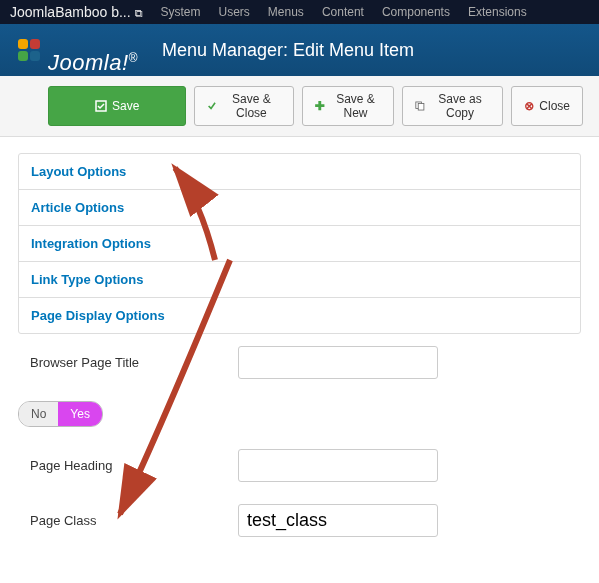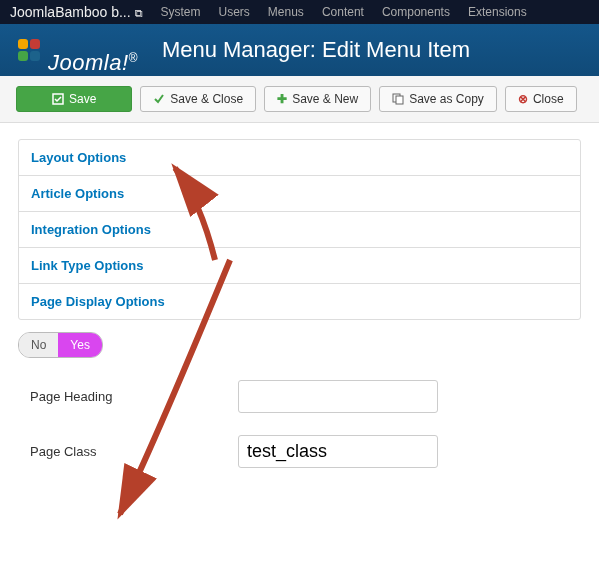--- a/index.html
+++ b/index.html
@@ -5,26 +5,26 @@
 * { box-sizing: border-box; margin: 0; padding: 0; }
 body { font-family: Arial, Helvetica, sans-serif; font-size: 13px; color: #333; background: #fff; width: 599px; }
 .topbar { background: #0f172a; height: 24px; display: flex; align-items: center; padding: 0 10px; gap: 18px; color: #aaa; font-size: 12px; }
 .topbar .site { color: #eee; font-size: 14px; }
 .topbar .ext { margin-left: 4px; font-size: 11px; }
 .topbar-item { cursor: pointer; }
 .header { background: linear-gradient(#14568a, #104a78); height: 52px; display: flex; align-items: center; padding: 0 16px; color: #fff; }
 .logo { display: flex; align-items: center; gap: 6px; }
 .logo-text { font-size: 22px; font-weight: normal; font-style: italic; letter-spacing: 0.5px; margin-top: 25px; }
 .logo sup { font-size: 12px; }
-.header-title { margin-left: 24px; font-size: 22px; font-weight: normal; }
+.header-title { margin-left: 24px; font-size: 18px; font-weight: normal; }
 .toolbar { background: #f5f5f5; border-bottom: 1px solid #ddd; padding: 10px 16px; display: flex; gap: 8px; }
 .btn { display: inline-flex; align-items: center; gap: 5px; padding: 5px 12px; border: 1px solid #bbb; border-radius: 3px; background: #f9f9f9; font-size: 12px; color: #333; cursor: pointer; }
 .btn svg, .btn .ico { width: 12px; height: 12px; }
 .btn.green { background: #46a546; border-color: #3d963d; color: #fff; }
-.btn.green.primary { padding: 5px 35px; }
+.btn.green.primary { padding: 5px 46px; margin-left: 32px; }
 .btn .close-ico { color: #c43c35; font-weight: bold; }
 .btn .plus-ico { color: #46a546; font-weight: bold; }
 .content { padding: 16px 18px; }
 .tabs { display: flex; gap: 14px; border-bottom: 1px solid #ddd; margin-bottom: 18px; }
 .tab { padding: 8px 10px; color: #07b; cursor: pointer; font-size: 13px; }
 .tab.active { border: 1px solid #ddd; border-bottom: 1px solid #fff; border-radius: 4px 4px 0 0; margin-bottom: -1px; color: #555; background: #fff; }
 .accordion { border: 1px solid #ddd; border-radius: 3px; }
 .acc-item { border-top: 1px solid #ddd; padding: 10px 12px; color: #07b; font-weight: bold; cursor: pointer; }
 .acc-item:first-child { border-top: none; }
 .form { padding: 12px 0 0 0; }
@@ -99,20 +99,24 @@
   <div class="accordion">
     <div class="acc-item">Layout Options</div>
     <div class="acc-item">Article Options</div>
     <div class="acc-item">Integration Options</div>
     <div class="acc-item">Link Type Options</div>
     <div class="acc-item">Page Display Options</div>
   </div>
 
   <div class="form">
     <div class="frow">
+      <label>Browser Page Title</label>
+      <input type="text" value="" style="">
+    </div>
+    <div class="frow">
       <div class="toggle">
         <span class="no">No</span>
         <span class="yes">Yes</span>
       </div>
     </div>
     <div class="frow">
       <label>Page Heading</label>
       <input type="text" value="" style="">
     </div>
     <div class="frow">

